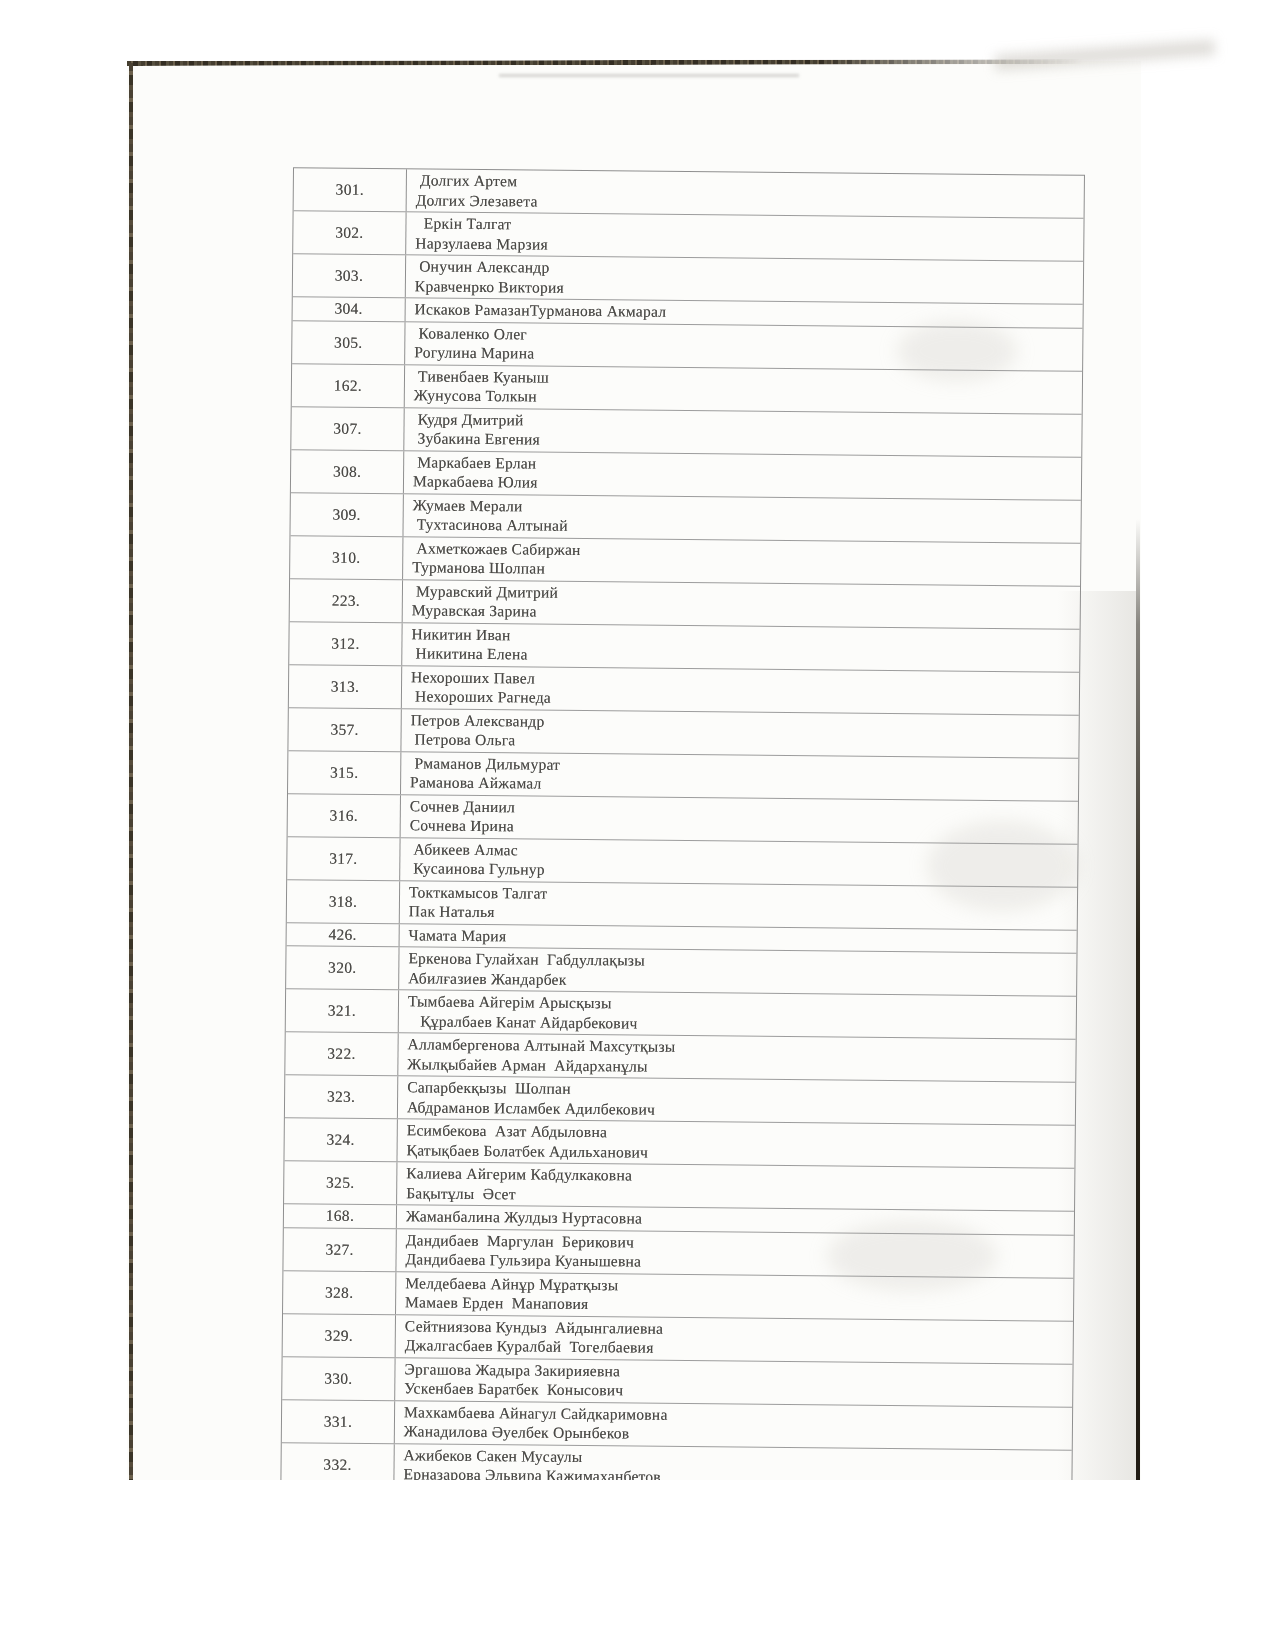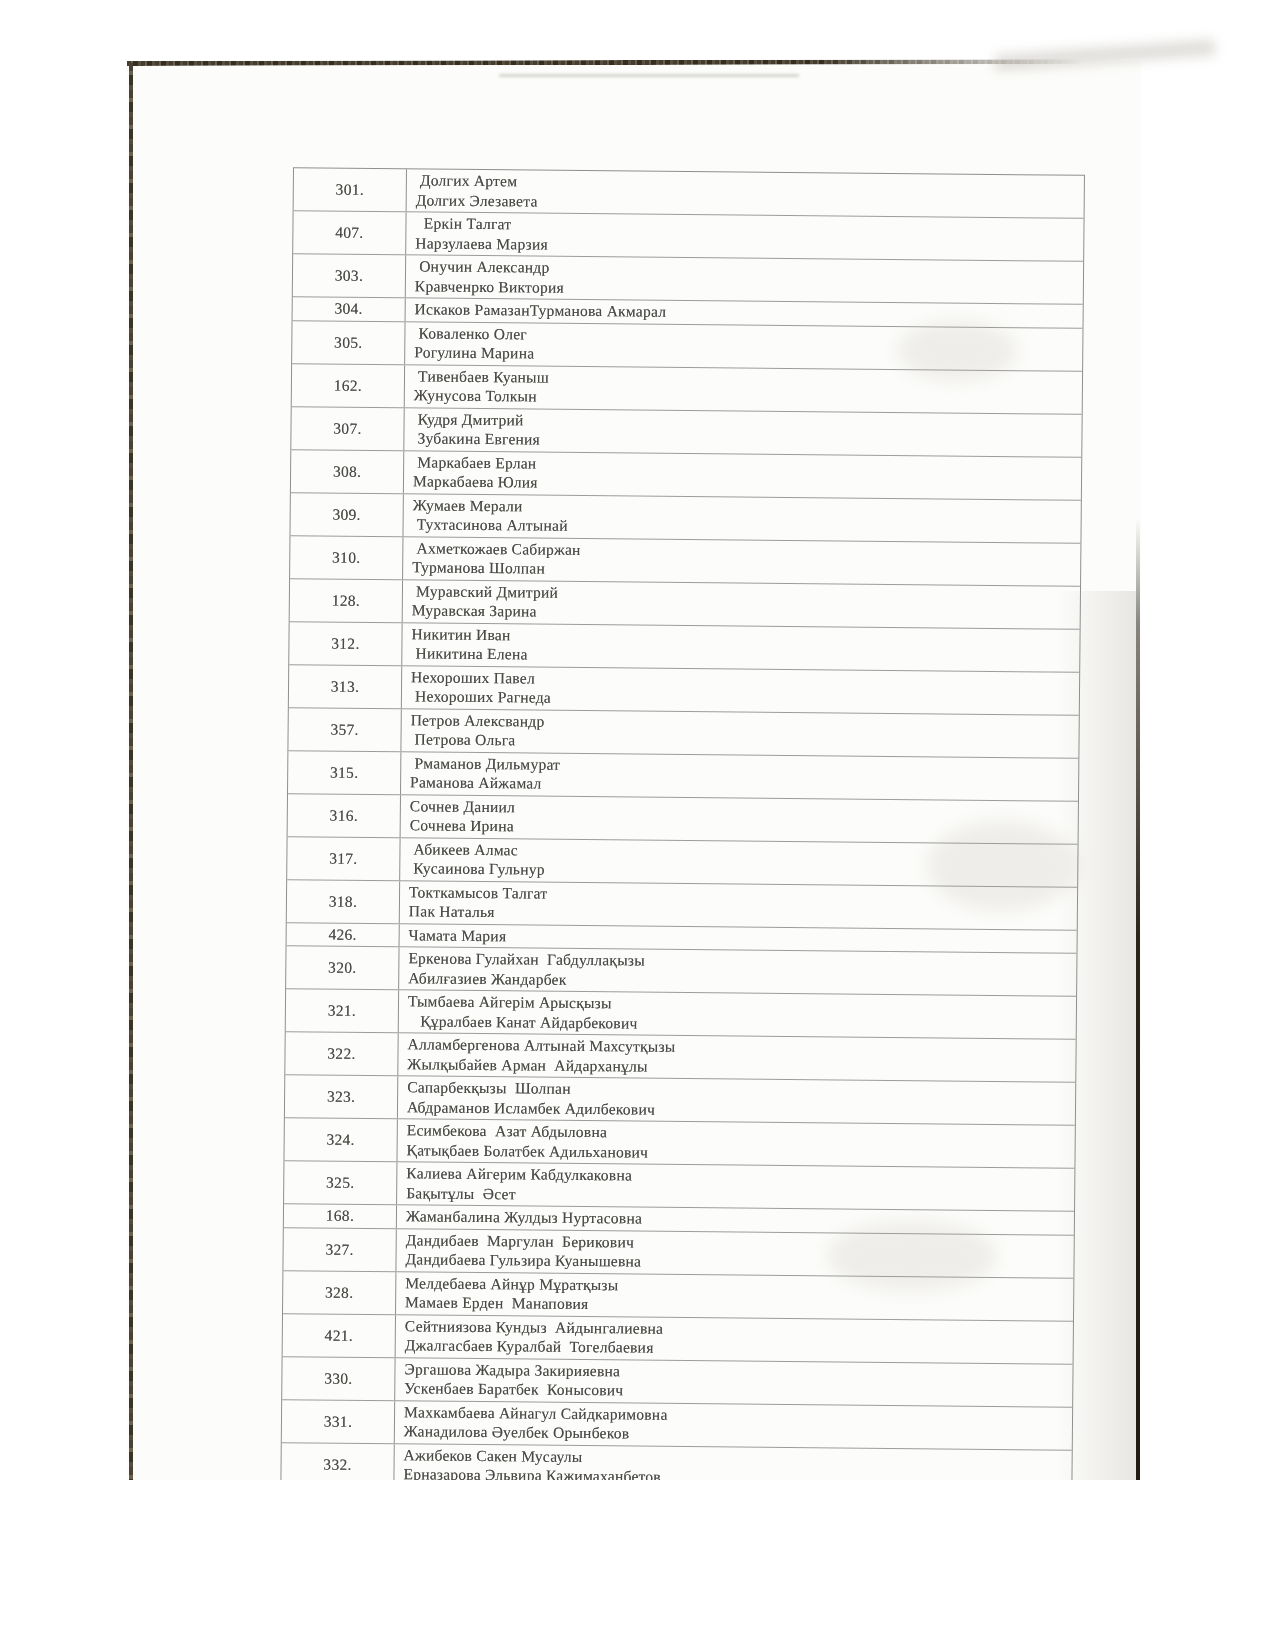--- a/index.html
+++ b/index.html
@@ -122,21 +122,21 @@
       <span>301.</span>
     </div>
     <div class="cell-names">
               <div class="name-line"> Долгих Артем</div>
               <div class="name-line">Долгих Элезавета</div>
             </div>
   </div>
 
   <div class="row">
     <div class="cell-num">
-      <span>407.</span>
+      <span>302.</span>
     </div>
     <div class="cell-names">
               <div class="name-line">  Еркін Талгат</div>
               <div class="name-line">Нарзулаева Марзия</div>
             </div>
   </div>
 
   <div class="row">
     <div class="cell-num">
       <span>303.</span>
@@ -211,21 +211,21 @@
       <span>310.</span>
     </div>
     <div class="cell-names">
               <div class="name-line"> Ахметкожаев Сабиржан</div>
               <div class="name-line">Турманова Шолпан</div>
             </div>
   </div>
 
   <div class="row">
     <div class="cell-num">
-      <span>128.</span>
+      <span>223.</span>
     </div>
     <div class="cell-names">
               <div class="name-line"> Муравский Дмитрий</div>
               <div class="name-line">Муравская Зарина</div>
             </div>
   </div>
 
   <div class="row">
     <div class="cell-num">
       <span>312.</span>
@@ -389,21 +389,21 @@
       <span>328.</span>
     </div>
     <div class="cell-names">
               <div class="name-line">Мелдебаева Айнұр Мұратқызы</div>
               <div class="name-line">Мамаев Ерден  Манаповия</div>
             </div>
   </div>
 
   <div class="row">
     <div class="cell-num">
-      <span>421.</span>
+      <span>329.</span>
     </div>
     <div class="cell-names">
               <div class="name-line">Сейтниязова Кундыз  Айдынгалиевна</div>
               <div class="name-line">Джалгасбаев Куралбай  Тогелбаевия</div>
             </div>
   </div>
 
   <div class="row">
     <div class="cell-num">
       <span>330.</span>

